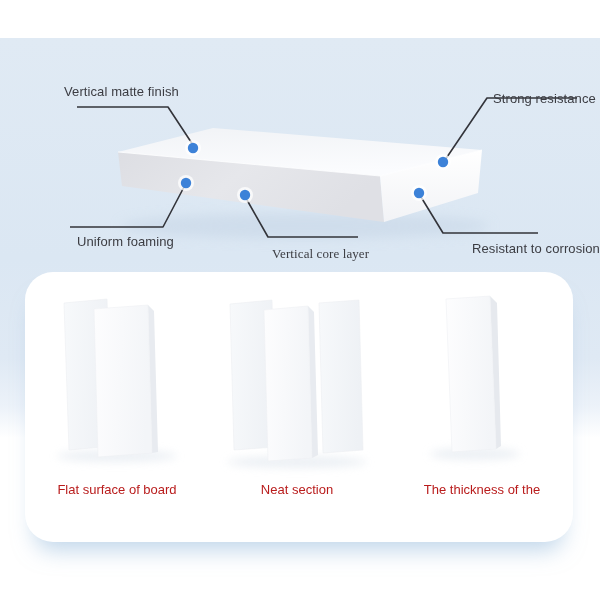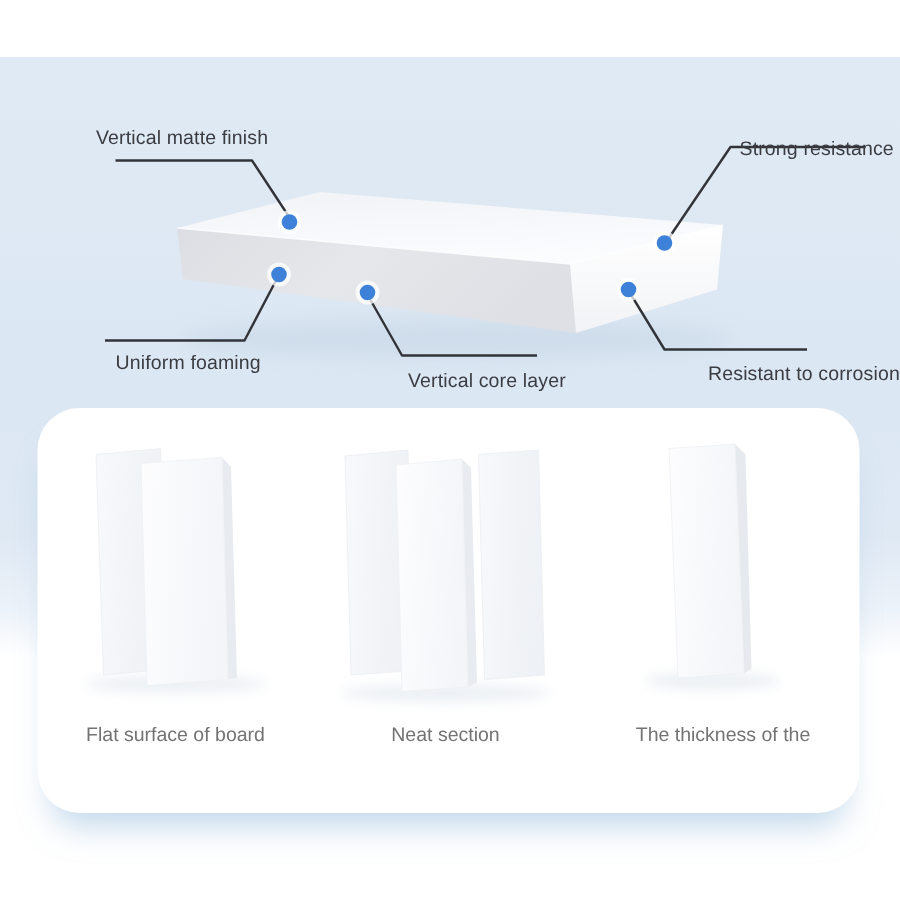--- a/index.html
+++ b/index.html
@@ -13,32 +13,32 @@
     background:linear-gradient(180deg,#e0eaf4 0%, #dbe7f3 55%, #dfe9f4 80%, #ecf2f9 92%, #ffffff 100%);
   }
   .hero{position:absolute; left:0; top:0; width:600px; height:270px;}
   .hero svg{position:absolute; left:0; top:0;}
   .callout-label{
     position:absolute; font-size:13px; color:#3b3c42; letter-spacing:0.1px; white-space:nowrap;
   }
   .co-surface{left:64px; top:84px;}
   .co-strong{left:493px; top:75px;margin-top:16px;}
   .co-foaming{left:77px; top:234px;}
-  .co-vertical{left:272px; top:246px;}
+  .co-vertical{left:272px; top:246px;font-family:Liberation Serif, serif;}
   .co-corrosion{left:431px; top:241px;margin-left:41px;}
 
   .card{
     position:absolute; left:25px; top:272px; width:548px; height:270px;
     background:#ffffff; border-radius:28px;
     box-shadow:0 18px 22px -10px rgba(140,180,216,0.55);
   }
   .card svg{position:absolute; left:0; top:0;}
   .feature-label{
     position:absolute; top:210px; width:180px; text-align:center;
-    font-size:13px; color:#737373; white-space:nowrap;
+    font-size:13px; color:#b91c1c; white-space:nowrap;
   }
   .fl-0{left:2px;}
   .fl-1{left:182px;}
   .fl-2{left:367px;}
 </style>
 </head>
 <body>
 
 <div class="stage">
 

